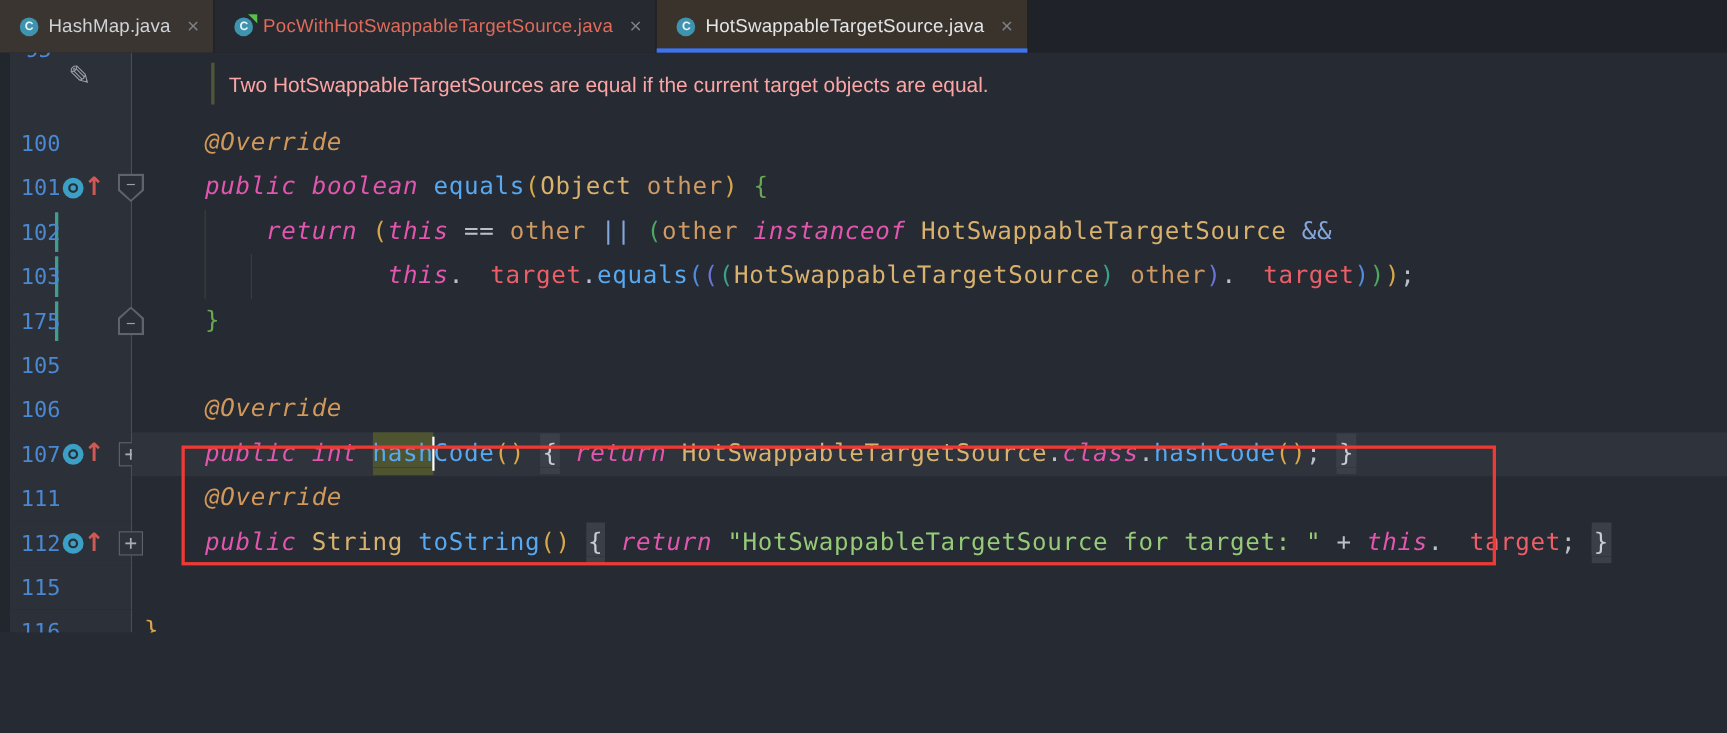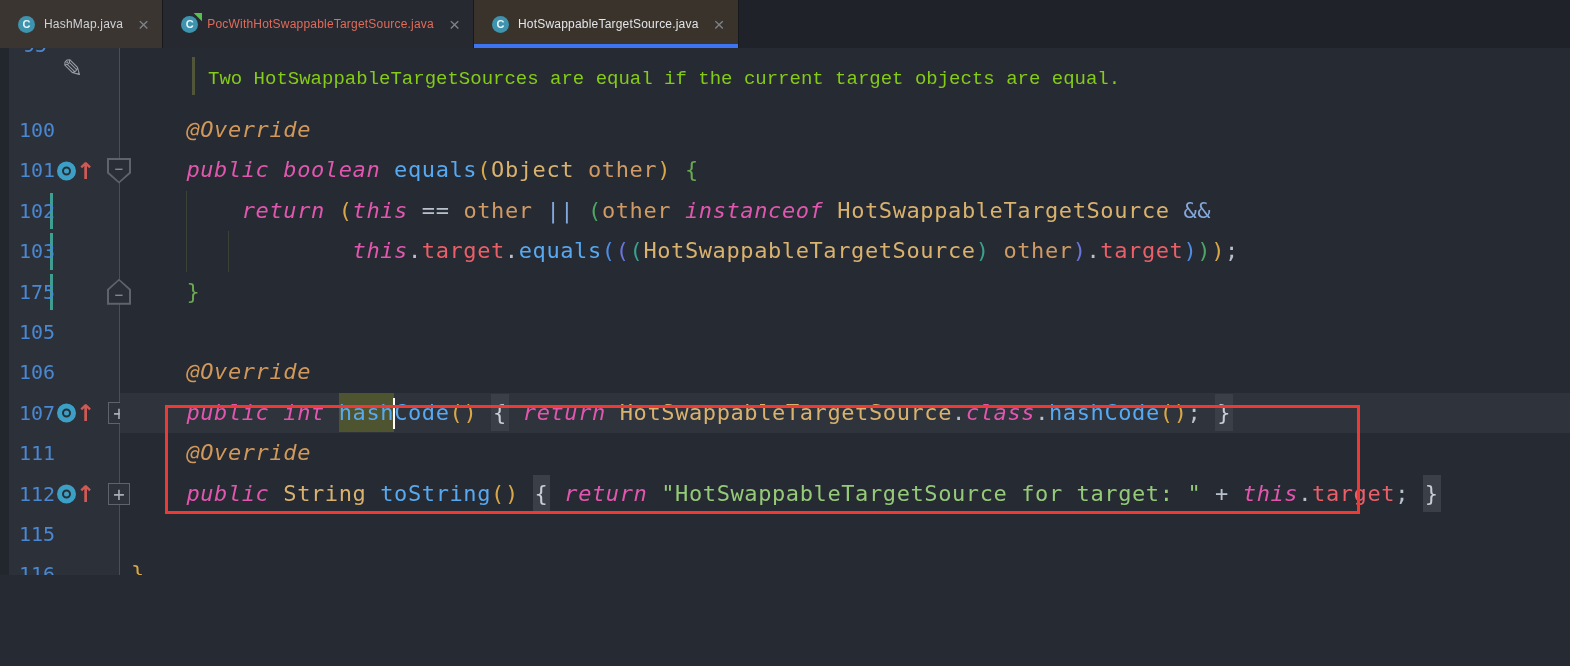--- a/index.html
+++ b/index.html
@@ -5,21 +5,21 @@
   html,body{margin:0;padding:0;width:1570px;height:666px;overflow:hidden;background:#262a32;
     font-family:"Liberation Sans",sans-serif;}
   
   .tabbar{display:flex;height:48px;background:#1f2228;align-items:stretch;}
   .tab{display:flex;align-items:center;gap:9px;padding:0 13px 0 18px;position:relative;
     border-right:1px solid #17191e;cursor:default;}
   .tab--warm{background:#3a3530;}
   .tab--plain{background:#26292f;}
   .tab--active{background:#39332b;}
   .tab--active::after{content:"";position:absolute;left:0;right:0;bottom:0;height:4px;background:#3c74f2;}
-  .tab-label{font-size:12px;letter-spacing:.2px;}
+  .tab-label{font-size:17px;letter-spacing:.2px;}
   .tab--warm  .tab-label{color:#cfd2d7;}
   .tab--plain .tab-label{color:#e06b5b;}
   .tab--active .tab-label{color:#e3e5e9;}
   .tab-close{color:#7c818a;font-size:19px;line-height:1;margin-left:6px;}
   .cicon{position:relative;width:17px;height:17px;flex:0 0 17px;}
   .cicon-circle{display:block;width:17px;height:17px;border-radius:50%;background:#3e93ae;
     color:#eaf4f8;font-size:11px;font-weight:bold;text-align:center;line-height:17px;}
   .cicon-arrow{position:absolute;top:-3px;right:-4px;width:9px;height:9px;background:#57c14e;
     clip-path:polygon(0 0,100% 0,100% 100%);}
   
@@ -38,34 +38,34 @@
   .code-cell{flex:1;position:relative;white-space:pre;padding-left:11px;
     font-family:"DejaVu Sans Mono",monospace;font-size:22px;line-height:40.4px;letter-spacing:.6px;
     color:#b9c0cb;}
   .row.current .code-cell{background:#2e333c;}
   
   .kw{color:#e156ae;font-style:italic;}
   .ann{color:#d0985a;font-style:italic;}
   .method{color:#57a9f1;}
   .cls{color:#d9b26e;}
   .param{color:#cf9a63;text-align:right;}
-  .field{color:#ed5f68;}
+  .field{color:#ed5f68;margin-left:24px;}
   .str{color:#95cb78;}
   .op{color:#b9c0cb;}
   .opl{color:#84a7dc;}
   .pg{color:#d8a848;}  .pgr{color:#4ea663;}  .pb{color:#4f8be0;}  .pi{color:#6b74d8;}  .pt{color:#3aa08c;}
   .bg{color:#68a952;}  .by{color:#d8a848;}
   .boxbr{color:#c9ced6;background:#3a3f48;box-shadow:0 -6px 0 #3a3f48,0 6px 0 #3a3f48;padding:0 2px;}
   .sel{background:#4f5430;box-shadow:0 -7px 0 #4f5430,0 7px 0 #4f5430;margin-top:22px;}
   .caret{display:inline-block;width:2px;height:31px;background:#fff;vertical-align:middle;margin:0 -1px;}
   .guide{position:absolute;top:0;bottom:0;width:1px;background:#3c4135;}
   
   .doc-bar{position:absolute;left:72px;top:9px;height:38px;width:3px;background:#515639;}
-  .doc-text{position:absolute;left:88px;top:0;line-height:62px;color:#84cc16;
-    font-family:Liberation Mono, monospace;font-size:19px;letter-spacing:0;white-space:normal;}
+  .doc-text{position:absolute;left:88px;top:0;line-height:62px;color:#fca5a5;
+    font-family:Liberation Sans, sans-serif;font-size:19px;letter-spacing:0;white-space:normal;}
   .pencil{position:absolute;left:62px;top:6px;color:#989da6;font-size:25px;line-height:30px;
     font-family:"DejaVu Sans",sans-serif;}
   
   .ovr{position:absolute;left:57px;top:50%;transform:translateY(-50%);display:flex;align-items:center;}
   .ovr-ring{display:inline-block;width:9px;height:9px;border:5px solid #3b9fc6;border-radius:50%;
     background:#283037;position:relative;}
   .ovr-ring::after{content:"";position:absolute;left:2px;top:2px;width:5px;height:5px;border-radius:50%;
     background:#3b9fc6;}
   .ovr-arrow{color:#cf5a55;font-size:23px;font-weight:bold;line-height:19px;margin-left:0;
     font-family:"DejaVu Sans",sans-serif;}

